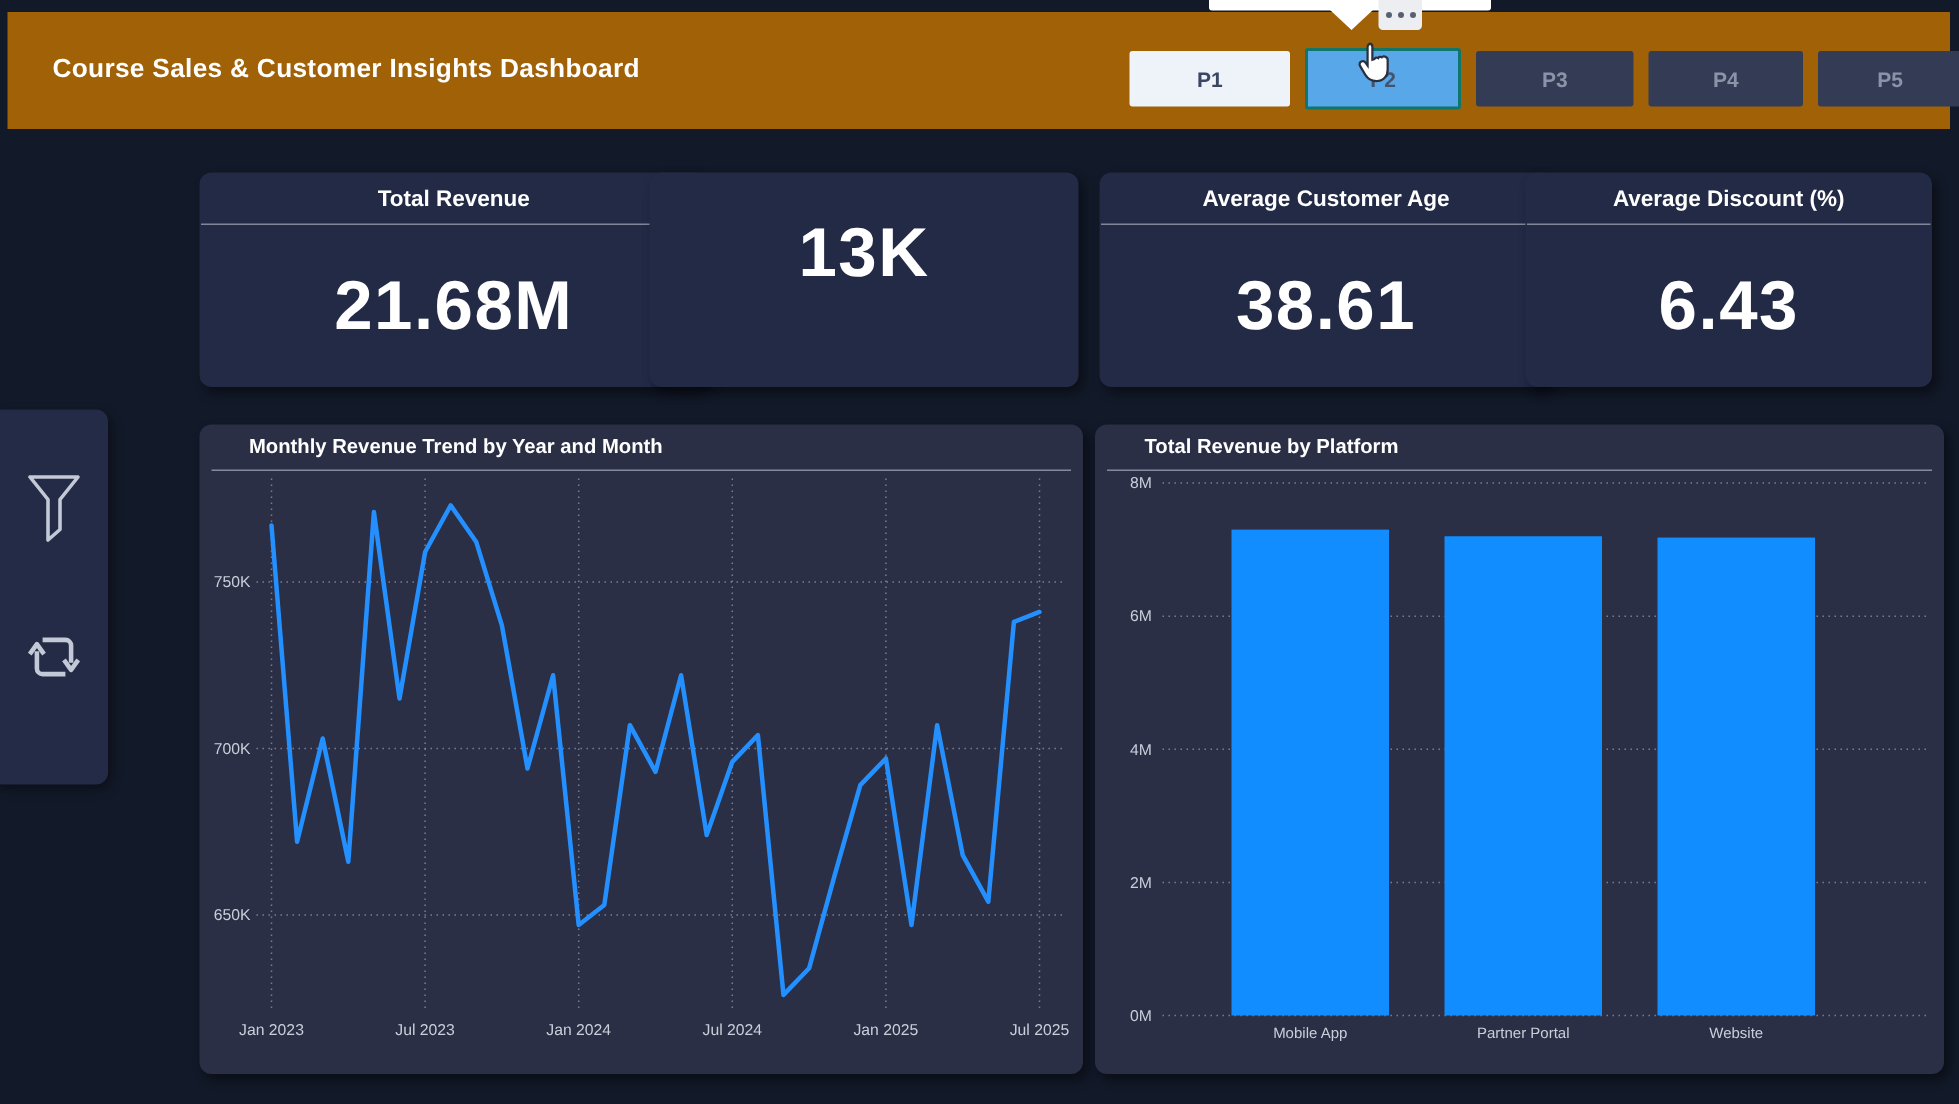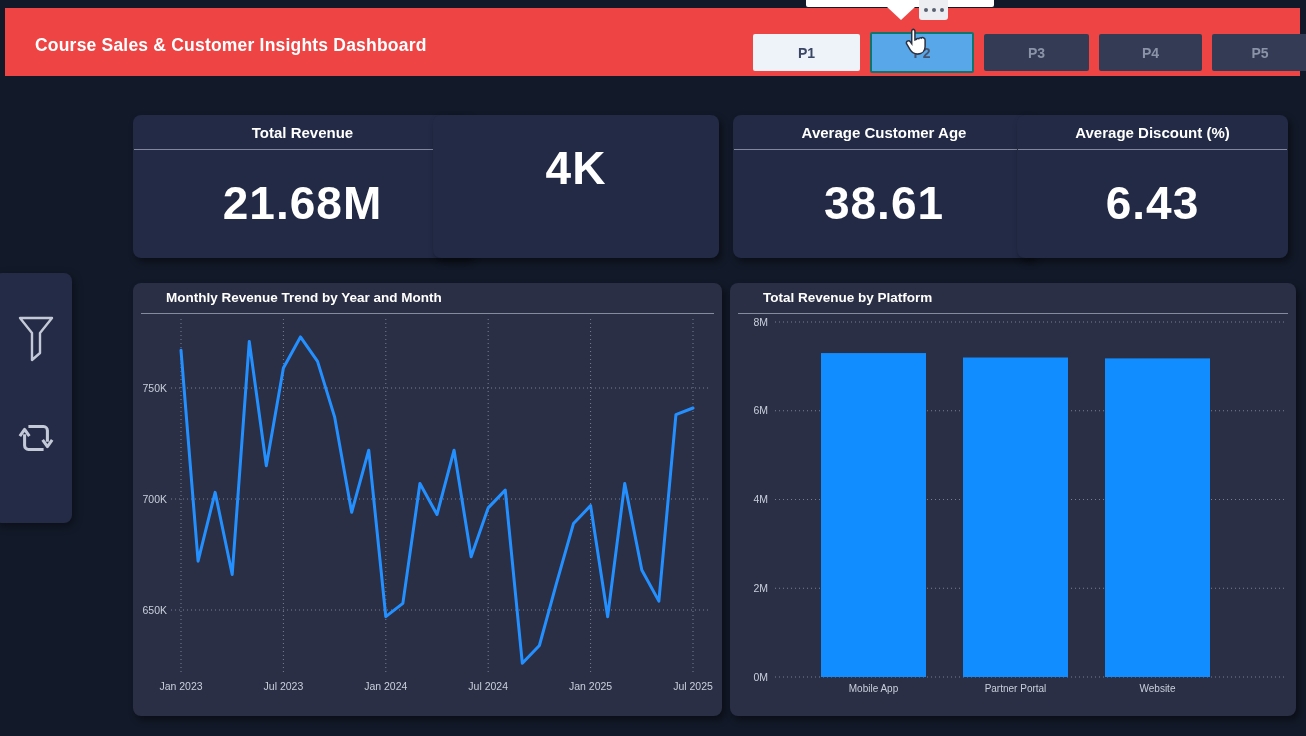--- a/index.html
+++ b/index.html
@@ -2,21 +2,21 @@
 <html><head>
 <meta charset="utf-8">
 <style>
   html,body{margin:0;padding:0;}
   body{
     width:1306px;height:736px;position:relative;overflow:hidden;
     background:#121928;font-family:"Liberation Sans",sans-serif;
     -webkit-font-smoothing:antialiased;
   }
   
-  .header{position:absolute;left:5px;top:8px;width:1295px;height:68px;background:#ef4444;}
+  .header{position:absolute;left:5px;top:8px;width:1295px;height:78px;background:#a16207;}
   .page-title{position:absolute;left:30px;top:0;height:74px;display:flex;align-items:center;
     color:#ffffff;font-weight:bold;font-size:17.5px;letter-spacing:.2px;}
   .page-tabs{position:absolute;left:748px;top:26px;display:flex;gap:10px;}
   .tab{height:37px;border:none;border-radius:2px;font-family:inherit;font-weight:bold;
     font-size:14px;background:#343b55;color:#8b93a8;cursor:pointer;padding:0;}
   .tab.light{background:#eef3fa;color:#3a4663;}
   .tab.active{background:#58a7e9;color:#46536e;border:2px solid #0f766e;height:41px;margin-top:-2px;}
   .t1{width:107px}.t2{width:104px}.t3{width:105px}.t4{width:103px}.t5{width:96px}
   
   .tooltip-remnant{position:absolute;left:806px;top:0;width:188px;height:7px;background:#ffffff;border-radius:0 0 2px 2px;}
@@ -90,21 +90,21 @@
         <path d="M3 18l5-7 5 7" fill="none" stroke="#c3c9d6" stroke-width="3.2" stroke-linejoin="round"></path>
       </svg>
     </button>
   </div>
 
   <div class="kpi-card" style="left:133px;width:339px">
     <div class="kpi-title">Total Revenue</div>
     <div class="kpi-value">21.68M</div>
   </div>
   <div class="kpi-card" style="left:433px;width:286px">
-    <div class="kpi-value">4K</div>
+    <div class="kpi-value">13K</div>
   </div>
   <div class="kpi-card" style="left:733px;width:302px">
     <div class="kpi-title">Average Customer Age</div>
     <div class="kpi-value">38.61</div>
   </div>
   <div class="kpi-card" style="left:1017px;width:271px">
     <div class="kpi-title">Average Discount (%)</div>
     <div class="kpi-value">6.43</div>
   </div>
 

